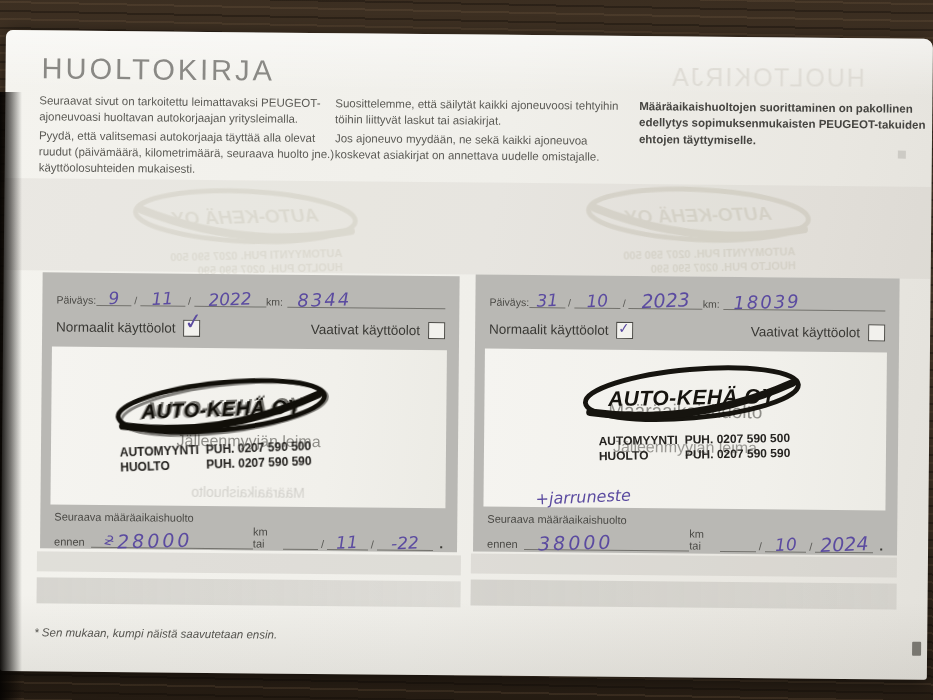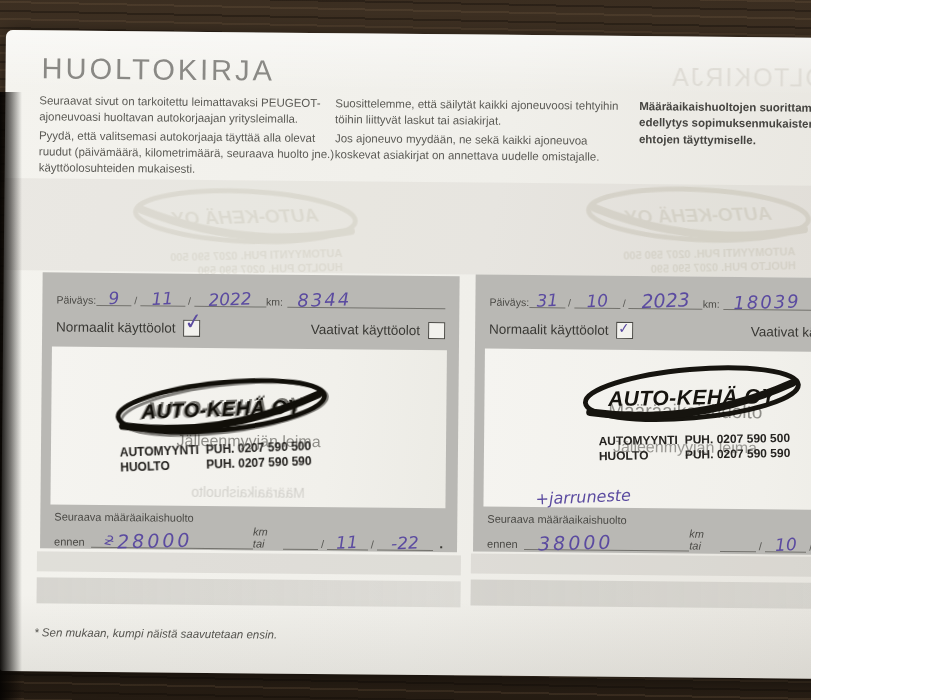--- a/index.html
+++ b/index.html
@@ -1,17 +1,17 @@
 <!DOCTYPE html>
 <html><head>
 <meta charset="utf-8">
 <style>
   html,body{margin:0;padding:0;}
   .stage{
-    position:relative;width:811px;height:700px;overflow:hidden;
+    position:relative;width:933px;height:700px;overflow:hidden;
     font-family:"Liberation Sans",sans-serif;
     background:
       repeating-linear-gradient(1.2deg,
         rgba(124,99,72,.22) 0 2px, rgba(0,0,0,0) 2px 8px,
         rgba(15,10,6,.35) 8px 10px, rgba(0,0,0,0) 10px 17px),
       linear-gradient(1.5deg,#241b12 0%,#453729 35%,#51402f 60%,#3a2d20 100%);
   }
   .page{
     position:absolute;left:6px;top:30px;width:927px;height:641px;
     transform:rotate(.55deg);transform-origin:0 0;
@@ -89,21 +89,21 @@
 
   .hand-note{position:absolute;left:52px;bottom:2px;font-size:16px;transform:rotate(-3deg);}
 
   .rowBottom{position:absolute;left:14px;right:14px;top:238px;color:#4b4a46;}
   .nsLabel{font-size:11px;margin-bottom:1px;}
   .nsLine{display:flex;align-items:flex-end;font-size:11px;}
   .uf-next{width:168px;justify-content:flex-start;padding-left:14px;margin-left:6px;}
   .uf-nd{width:40px;}.uf-nm{width:46px;}.uf-ny{width:64px;}
   .hand-next{font-size:19px;letter-spacing:3px;transform:rotate(-2deg);position:relative;top:3px;}
   .hand-scratch{font-size:13px;text-decoration:line-through;margin-right:4px;transform:rotate(12deg);position:relative;top:0;}
-  .kmtai{margin-left:auto;margin-right:4px;font-style:italic;}
+  .kmtai{margin-left:auto;margin-right:4px;}
   .end-dot{margin-left:6px;font-size:14px;font-weight:bold;color:#3b3a36;}
 
   .bleed{position:absolute;filter:blur(.5px);}
   .bleed-1{left:36px;top:521px;width:424px;height:20px;background:rgba(188,186,180,.35);}
   .bleed-2{left:470px;top:519px;width:426px;height:20px;background:rgba(188,186,180,.35);}
   .bleed-3{left:36px;top:547px;width:424px;height:26px;background:linear-gradient(90deg,rgba(176,174,168,.42),rgba(176,174,168,.3));}
   .bleed-4{left:470px;top:545px;width:426px;height:26px;background:linear-gradient(90deg,rgba(176,174,168,.42),rgba(176,174,168,.32));}
   .footnote{position:absolute;left:34px;top:596px;font-style:italic;font-size:11.5px;color:#55544f;}
 </style>
 </head>

